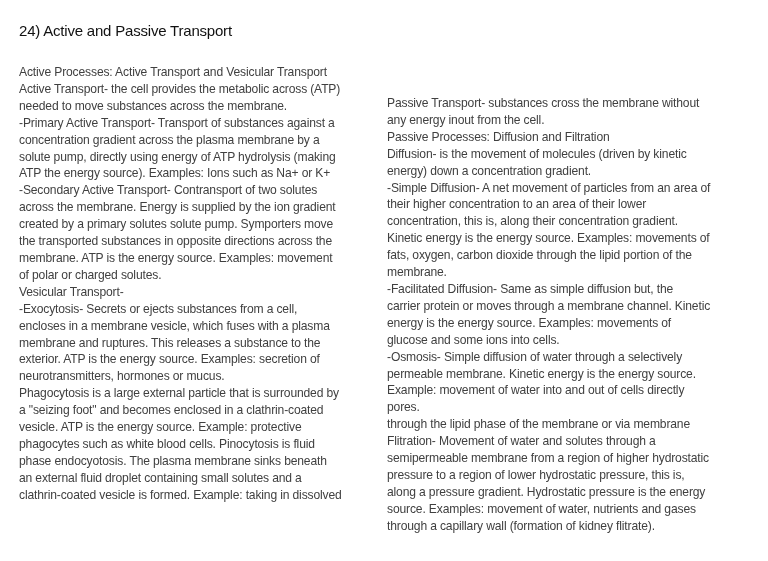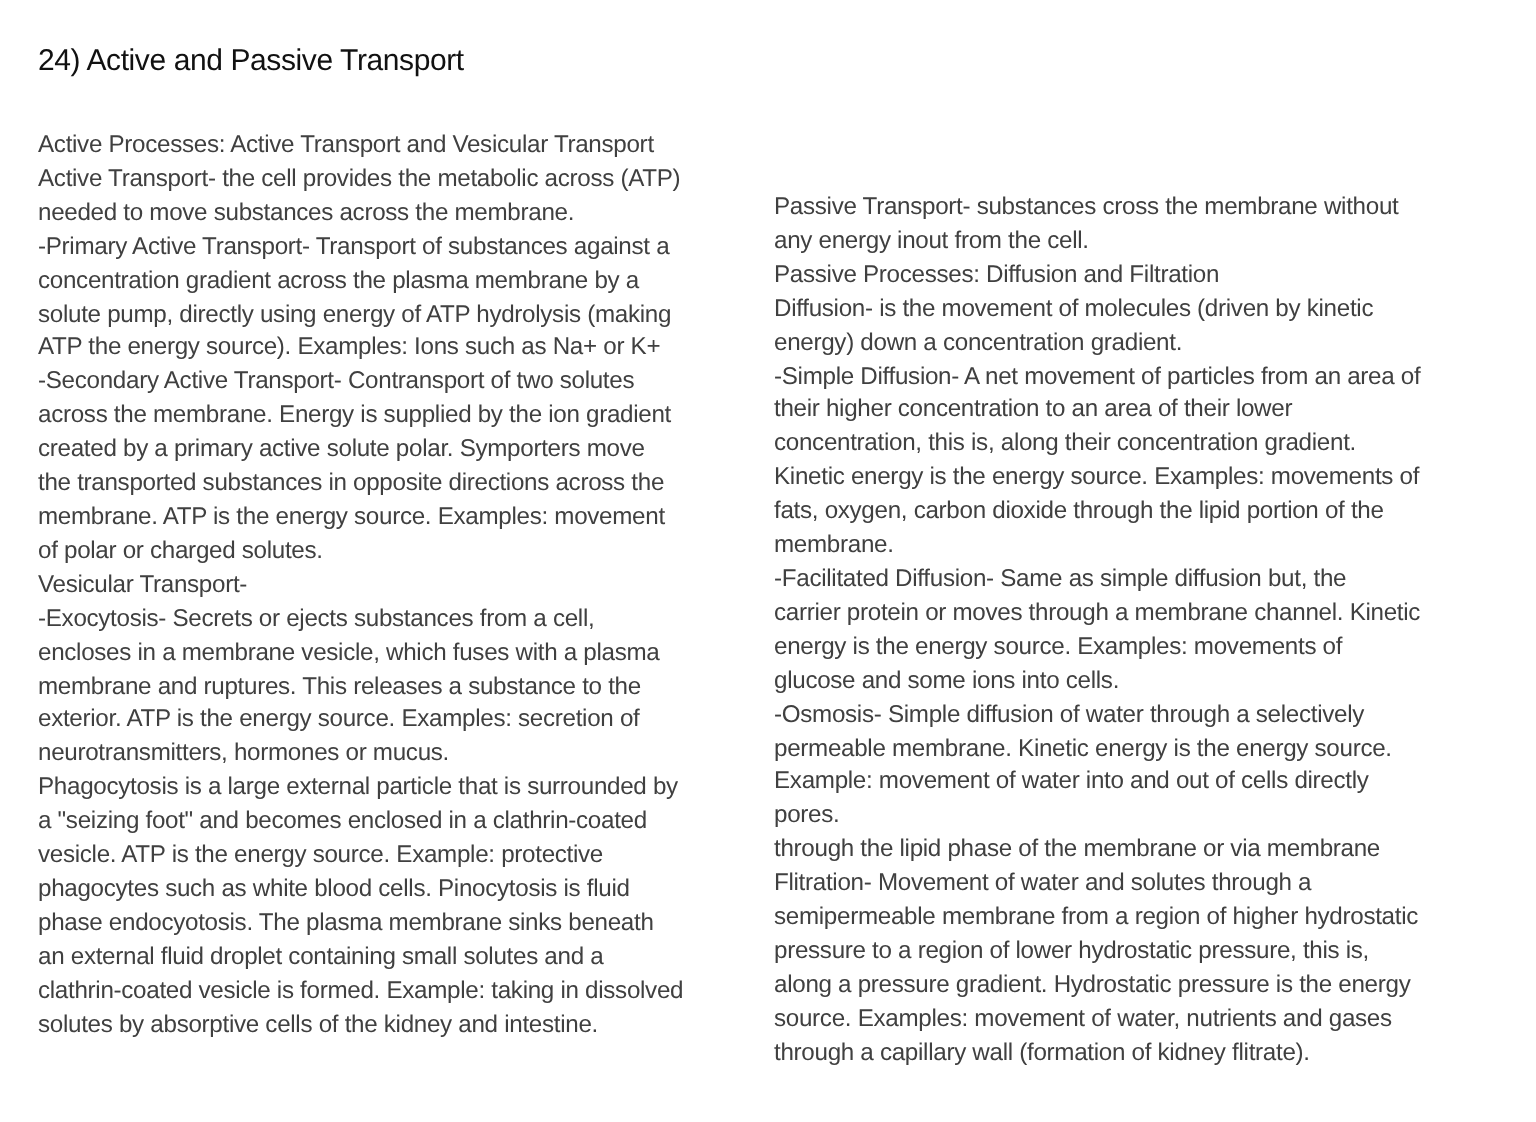--- a/index.html
+++ b/index.html
@@ -57,38 +57,37 @@
 <div class="col col-left" id="left-col">
     <span class="line">Active Processes: Active Transport and Vesicular Transport</span>
     <span class="line">Active Transport- the cell provides the metabolic across (ATP)</span>
     <span class="line">needed to move substances across the membrane.</span>
     <span class="line">-Primary Active Transport- Transport of substances against a</span>
     <span class="line">concentration gradient across the plasma membrane by a</span>
     <span class="line">solute pump, directly using energy of ATP hydrolysis (making</span>
     <span class="line">ATP the energy source). Examples: Ions such as Na+ or K+</span>
     <span class="line">-Secondary Active Transport- Contransport of two solutes</span>
     <span class="line">across the membrane. Energy is supplied by the ion gradient</span>
-    <span class="line">created by a primary active solute polar. Symporters move</span>
+    <span class="line">created by a primary solutes solute pump. Symporters move</span>
     <span class="line">the transported substances in opposite directions across the</span>
     <span class="line">membrane. ATP is the energy source. Examples: movement</span>
     <span class="line">of polar or charged solutes.</span>
     <span class="line">Vesicular Transport-</span>
     <span class="line">-Exocytosis- Secrets or ejects substances from a cell,</span>
     <span class="line">encloses in a membrane vesicle, which fuses with a plasma</span>
     <span class="line">membrane and ruptures. This releases a substance to the</span>
     <span class="line">exterior. ATP is the energy source. Examples: secretion of</span>
     <span class="line">neurotransmitters, hormones or mucus.</span>
     <span class="line">Phagocytosis is a large external particle that is surrounded by</span>
     <span class="line">a "seizing foot" and becomes enclosed in a clathrin-coated</span>
     <span class="line">vesicle. ATP is the energy source. Example: protective</span>
     <span class="line">phagocytes such as white blood cells. Pinocytosis is fluid</span>
     <span class="line">phase endocyotosis. The plasma membrane sinks beneath</span>
     <span class="line">an external fluid droplet containing small solutes and a</span>
     <span class="line">clathrin-coated vesicle is formed. Example: taking in dissolved</span>
-    <span class="line">solutes by absorptive cells of the kidney and intestine.</span>
   </div>
 
 <div class="col col-right" id="right-col">
     <span class="line">Passive Transport- substances cross the membrane without</span>
     <span class="line">any energy inout from the cell.</span>
     <span class="line">Passive Processes: Diffusion and Filtration</span>
     <span class="line">Diffusion- is the movement of molecules (driven by kinetic</span>
     <span class="line">energy) down a concentration gradient.</span>
     <span class="line">-Simple Diffusion- A net movement of particles from an area of</span>
     <span class="line">their higher concentration to an area of their lower</span>

